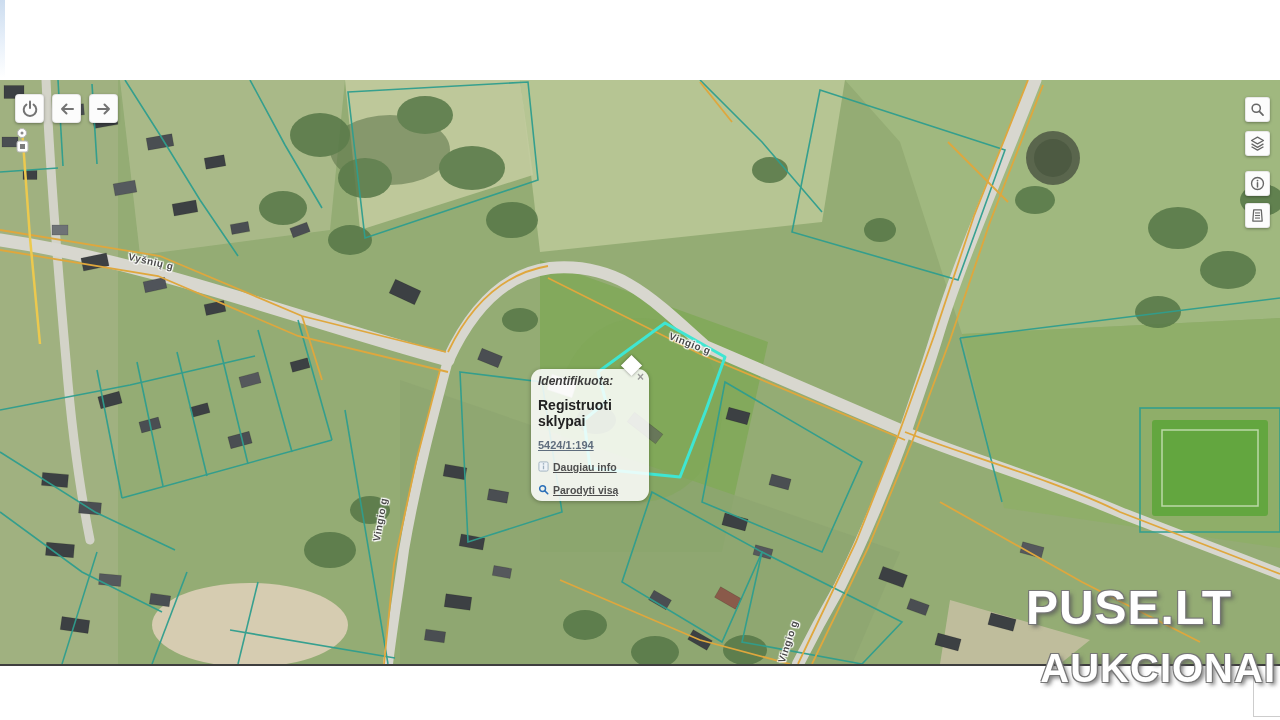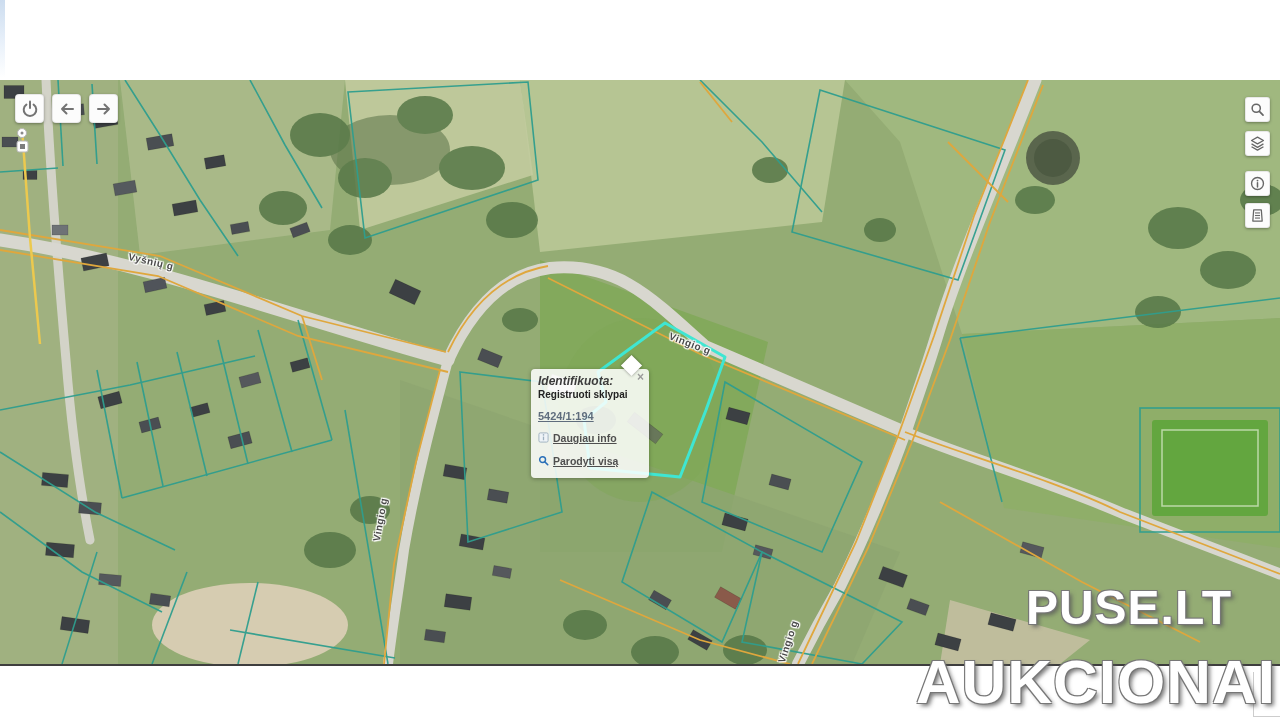--- a/index.html
+++ b/index.html
@@ -19,43 +19,43 @@
       text-shadow:0 0 2px #fff,0 0 2px #fff,1px 1px 1px #fff,-1px -1px 1px #fff,1px -1px 1px #fff,-1px 1px 1px #fff;}
   
   .map-btn{position:absolute;background:#fcfcfc;border:1px solid rgba(0,0,0,0.08);
       border-radius:4px;box-shadow:0 1px 3px rgba(0,0,0,0.35);display:flex;
       align-items:center;justify-content:center;cursor:pointer;padding:0;}
   .map-btn.tl{width:29px;height:29px;}
   .map-btn.rt{width:25px;height:25px;border-radius:3px;}
   .map-btn svg{display:block;}
   
   .popup{position:absolute;left:531px;top:289px;width:118px;box-sizing:border-box;
-      background:rgba(255,255,255,0.86);border-radius:4px;
-      box-shadow:0 1px 4px rgba(0,0,0,0.3);padding:5px 7px 8px 7px;z-index:30;
+      background:rgba(255,255,255,0.86);border-radius:11px;
+      box-shadow:0 1px 4px rgba(0,0,0,0.3);padding:5px 7px 2px 7px;z-index:30;
       color:#333;}
   .popup .p-title{font-size:12px;font-weight:bold;font-style:italic;color:#3c3c3c;}
   .popup .p-close{position:absolute;right:5px;top:2px;font-size:12px;font-weight:bold;
       color:#9a9a9a;cursor:pointer;line-height:12px;}
-  .popup .p-layer{font-size:10px;font-weight:bold;color:#222;margin-top:1px;}
+  .popup .p-layer{font-size:14px;font-weight:bold;color:#222;margin-top:9px;}
   .popup .p-code{font-size:11px;font-weight:bold;color:#5f6d7d;text-decoration:underline;
       margin-top:10px;display:inline-block;cursor:pointer;}
   .popup .p-link-row{display:flex;align-items:center;gap:4px;margin-top:5px;}
   .popup .p-link-row:first-of-type{margin-top:9px;}
   .popup .p-link{font-size:10.5px;font-weight:bold;color:#4f4f4f;
       text-decoration:underline;cursor:pointer;}
   
   .diamond-marker{position:absolute;left:624px;top:278px;width:15px;height:15px;
       background:#ffffff;transform:rotate(45deg);box-shadow:0 0 3px rgba(0,0,0,0.45);
       z-index:31;}
   
   .wm{position:absolute;font-weight:bold;color:#ffffff;z-index:40;letter-spacing:1px;
       text-shadow:-1px -1px 0 #777,1px -1px 0 #777,-1px 1px 0 #777,1px 1px 0 #777,
                   3px 3px 4px rgba(90,90,90,0.8);white-space:nowrap;pointer-events:none;}
   .wm-1{right:48px;top:580px;font-size:48px;}
-  .wm-2{right:4px;top:646px;font-size:62px;}
+  .wm-2{right:4px;top:646px;font-size:40px;}
   
   .corner-edge{position:absolute;left:1253px;top:672px;width:26px;height:44px;
       border-left:1px solid #cdcdcd;border-bottom:1px solid #cdcdcd;background:#ffffff;}
 </style>
 </head>
 <body>
 
 <div class="stage">
 
   <div class="top-bar">

